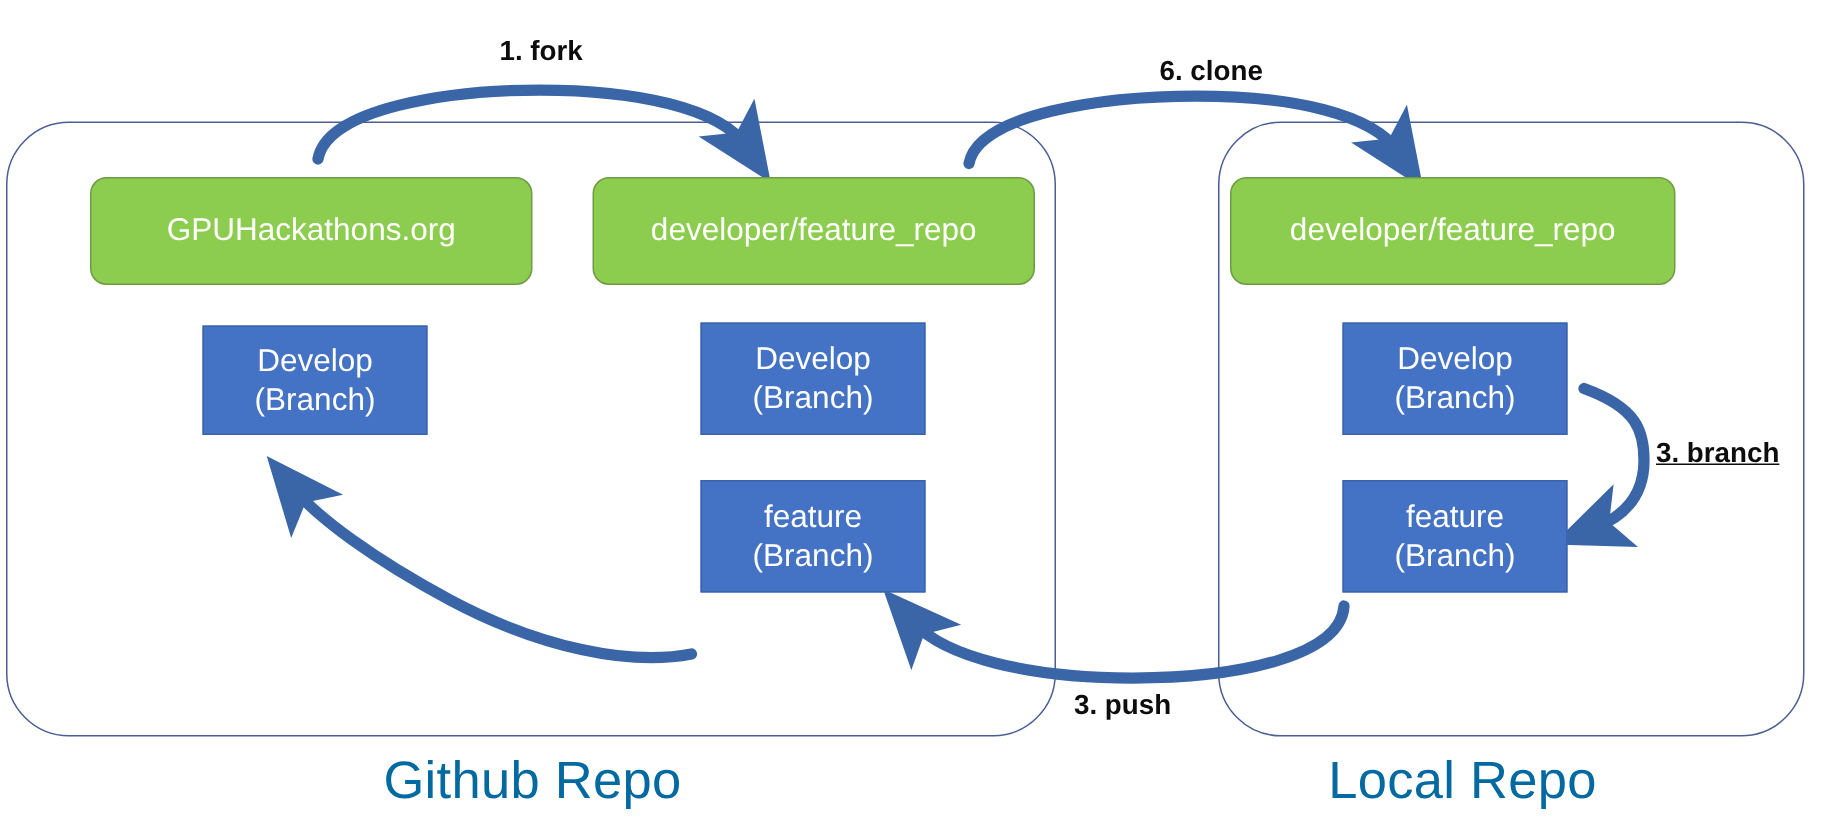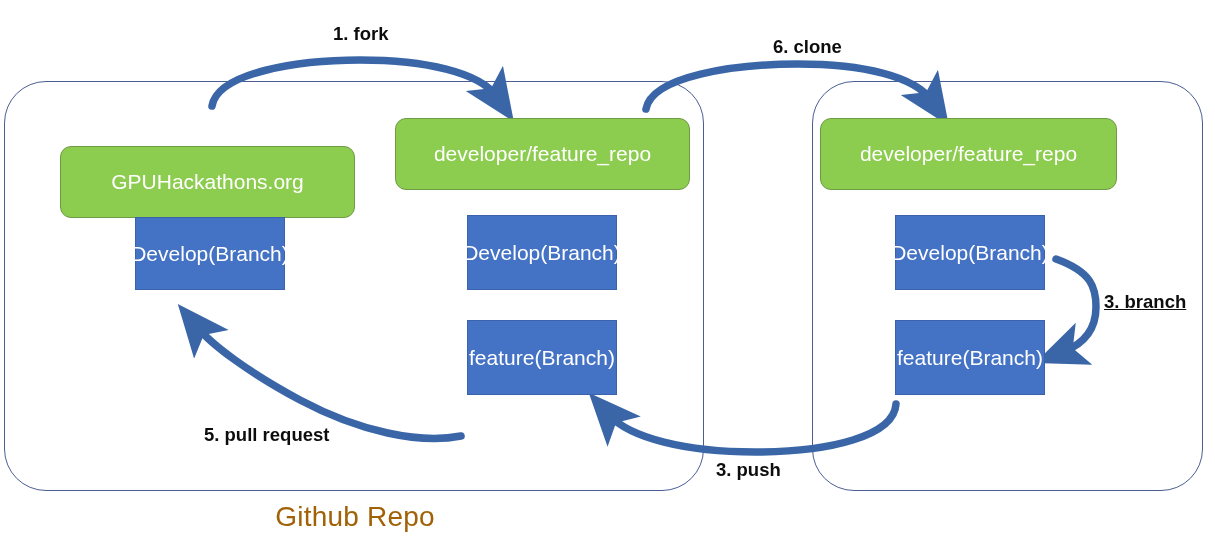--- a/index.html
+++ b/index.html
@@ -22,22 +22,22 @@
     border: 1.4px solid #4a5e94;
     border-radius: 42px;
     background: transparent;
     box-sizing: border-box;
   }
   #github-container { left: 4px;   top: 81px; width: 700px; height: 410px; }
   #local-container  { left: 812px; top: 81px; width: 391px; height: 410px; }
 
   .repo-label {
     position: absolute;
-    font-size: 28px;
-    color: #a16207;
+    font-size: 35px;
+    color: #0369a1;
     letter-spacing: 0.2px;
     white-space: nowrap;
     text-align: center;
     font-family: "Liberation Sans", sans-serif;
   }
 
   .green-box {
     position: absolute;
     background: #8CCC4E;
     border: 1.2px solid #6f9b45;
@@ -50,21 +50,21 @@
     box-sizing: border-box;
     text-align: center;
     line-height: 1.15;
   }
 
   .blue-box {
     position: absolute;
     background: #4472C4;
     border: 1px solid #3a63ab;
     display: flex;
-    flex-direction: row;
+    flex-direction: column;
     align-items: center;
     justify-content: center;
     color: #ffffff;
     font-size: 21px;
     box-sizing: border-box;
     text-align: center;
     line-height: 1.22;
   }
   .blue-box .line2 { display: block; text-align: right; }
 
@@ -118,23 +118,22 @@
 
     <g>
       <path d="M461,436 C420,444 360,432 300,400 C248,372 212,345 197,327" fill="none" stroke="#3A66A8" stroke-width="7.5" stroke-linecap="round" marker-end="url(#ah)"></path>
     </g>
   </svg>
 
   <div class="step-label" style="left:333px; top:23px;">1. fork</div>
   <div class="step-label" style="left:773px; top:36px;">6. clone</div>
   <div class="step-label" style="left:1104px; top:291px;text-decoration:underline;">3. branch</div>
   <div class="step-label" style="left:716px; top:459px;">3. push</div>
-  <div class="step-label" style="left:204px; top:424px;">5. pull request</div>
 
-  <div class="green-box" style="left:60px; top:118px; width:295px; height:72px;margin-top:28px;">
+  <div class="green-box" style="left:60px; top:118px; width:295px; height:72px;">
     <span>GPUHackathons.org</span>
   </div>
 
   <div class="green-box" style="left:395px; top:118px; width:295px; height:72px;">
     <span>developer/feature_repo</span>
   </div>
 
   <div class="green-box" style="left:820px; top:118px; width:297px; height:72px;">
     <span>developer/feature_repo</span>
   </div>
@@ -158,14 +157,15 @@
     <span>Develop</span>
     <span class="line2">(Branch)</span>
   </div>
 
   <div class="blue-box" style="left:895px; top:320px; width:150px; height:75px;">
     <span>feature</span>
     <span class="line2">(Branch)</span>
   </div>
 
   <div class="repo-label" style="left:255px; top:501px; width:200px;">Github Repo</div>
+  <div class="repo-label" style="left:875px; top:501px; width:200px;">Local Repo</div>
 
 </div>
 
 </body></html>

